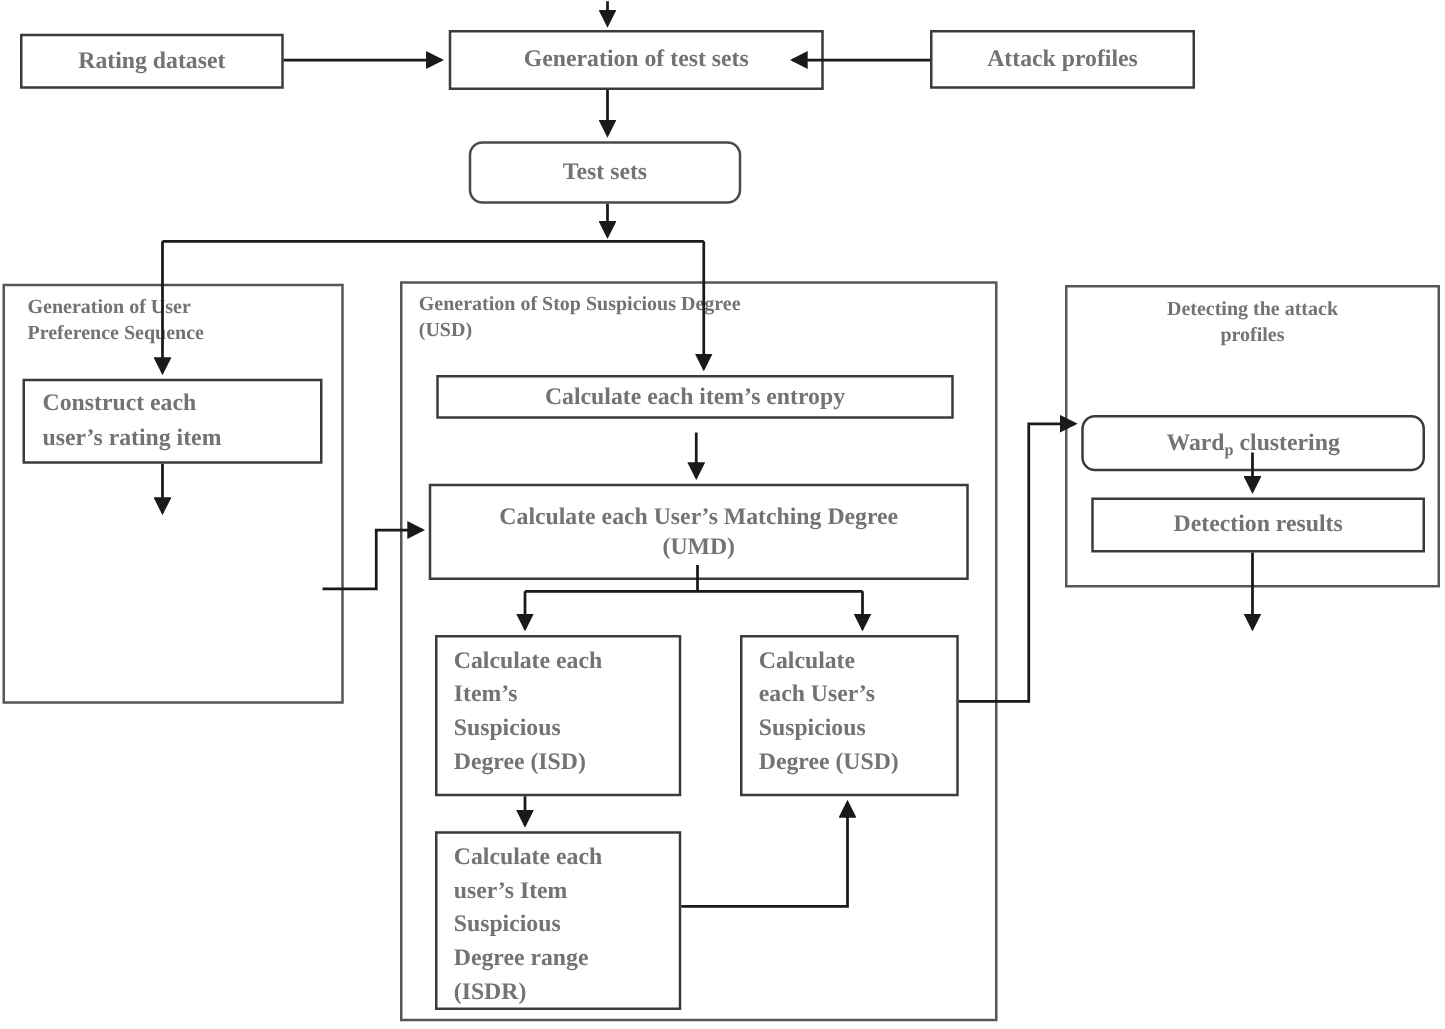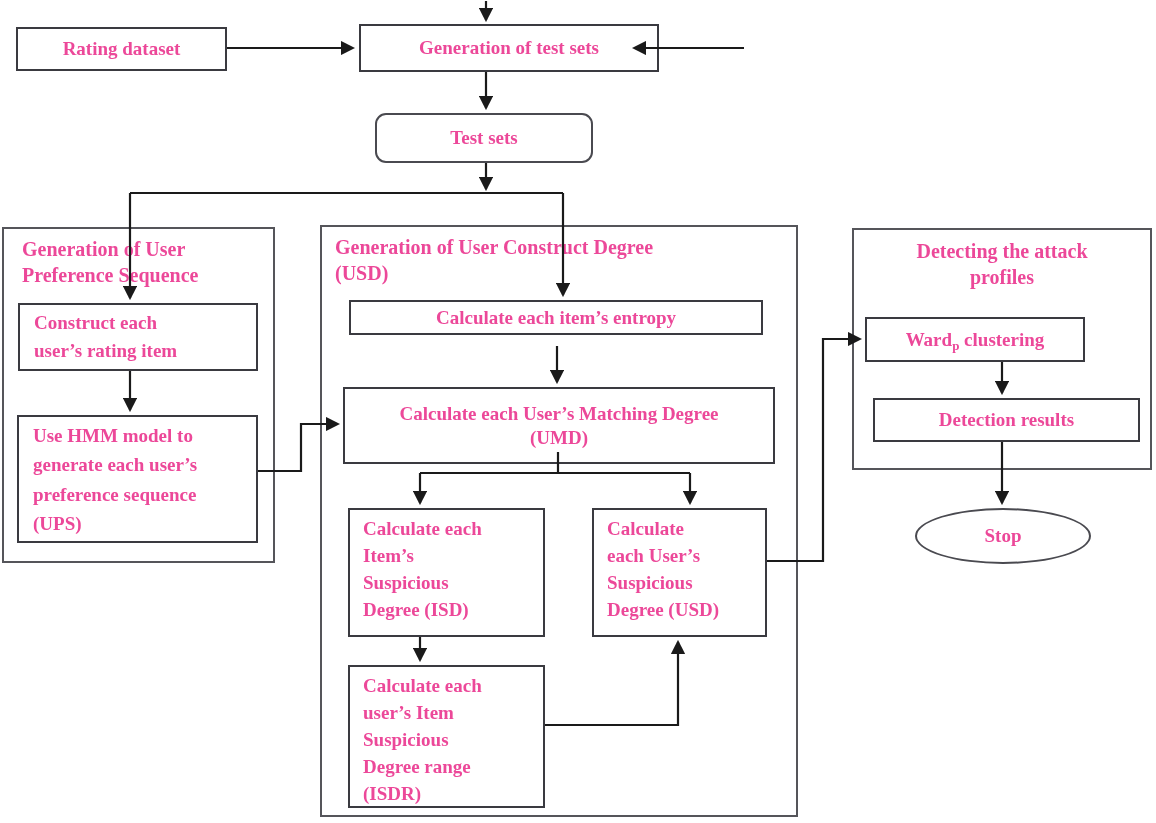--- a/index.html
+++ b/index.html
@@ -3,21 +3,21 @@
 <meta charset="utf-8">
 <style>
   html, body { margin: 0; padding: 0; background: #ffffff; }
   #canvas {
     position: relative;
     width: 1156px;
     height: 823px;
     background: #ffffff;
     font-family: "Liberation Serif", "DejaVu Serif", serif;
     font-weight: 700;
-    color: #ec4899;
+    color: #737373;
     overflow: hidden;
   }
   .box {
     position: absolute;
     box-sizing: border-box;
     background: #ffffff;
     border: 2px solid #3a3a40;
     display: flex;
     align-items: center;
     justify-content: center;
@@ -26,21 +26,21 @@
     line-height: 1.25;
   }
   .container {
     position: absolute;
     box-sizing: border-box;
     background: transparent;
     border: 2px solid #55555a;
   }
   .ctitle {
     position: absolute;
-    font-size: 20px;
+    font-size: 16px;
     line-height: 1.3;
     white-space: pre-line;
   }
   .multiline { white-space: pre-line; }
   .leftalign { justify-content: flex-start; text-align: left; }
   .topalign { align-items: flex-start; }
   .rounded { border-radius: 11px; border-color: #4a4a50; }
   .ellipse { border-radius: 50%; border-color: #4a4a50; }
   #wires {
     position: absolute;
@@ -52,37 +52,34 @@
 </style>
 </head>
 <body>
 
 <div id="canvas">
 
   <div class="box" style="left:16px; top:27px; width:211px; height:44px;">Rating dataset</div>
 
   <div class="box" style="left:359px; top:24px; width:300px; height:48px;">Generation of test sets</div>
 
+  <div class="box" style="left:744px; top:24px; width:212px; height:47px;">Attack profiles</div>
 
   <div class="box rounded" style="left:375px; top:113px; width:218px; height:50px;">Test sets</div>
 
   <div class="container" style="left:2px; top:227px; width:273px; height:336px;"></div>
   <div class="ctitle" style="left:22px; top:236px; width:235px;">Generation of User
 Preference Sequence</div>
 
   <div class="box multiline leftalign" style="left:18px; top:303px; width:240px; height:68px; padding-left:14px; line-height:1.5;">Construct each
 user’s rating item</div>
 
-  <div class="box multiline leftalign topalign" style="left:17px; top:415px; width:241px; height:128px; padding:4px 0 0 14px; line-height:1.55;">Use HMM model to
-generate each user’s
-preference sequence
-(UPS)</div>
 
   <div class="container" style="left:320px; top:225px; width:478px; height:592px;"></div>
-  <div class="ctitle" style="left:335px; top:234px; width:450px;">Generation of User Construct Degree
+  <div class="ctitle" style="left:335px; top:234px; width:450px;">Generation of Stop Suspicious Degree
 (USD)</div>
 
   <div class="box" style="left:349px; top:300px; width:414px; height:35px;">Calculate each item’s entropy</div>
 
   <div class="box multiline" style="left:343px; top:387px; width:432px; height:77px;">Calculate each User’s Matching Degree
 (UMD)</div>
 
   <div class="box multiline leftalign topalign" style="left:348px; top:508px; width:197px; height:129px; padding:6px 0 0 13px; line-height:1.42;">Calculate each
 Item’s
 Suspicious
@@ -96,27 +93,26 @@
   <div class="box multiline leftalign topalign" style="left:348px; top:665px; width:197px; height:143px; padding:6px 0 0 13px; line-height:1.42;">Calculate each
 user’s Item
 Suspicious
 Degree range
 (ISDR)</div>
 
   <div class="container" style="left:852px; top:228px; width:300px; height:242px;"></div>
   <div class="ctitle" style="left:852px; top:238px; width:300px; text-align:center;">Detecting the attack
 profiles</div>
 
-  <div class="box" style="left:865px; top:317px; width:220px; height:45px;">
+  <div class="box" style="left:865px; top:332px; width:275px; height:45px;border-radius:11px;">
     <span><span>Ward</span><sub class="wsub">p</sub><span> clustering</span></span>
   </div>
 
   <div class="box" style="left:873px; top:398px; width:267px; height:44px;">Detection results</div>
 
-  <div class="box ellipse" style="left:915px; top:508px; width:176px; height:56px;">Stop</div>
 
   <svg id="wires" viewBox="0 0 1156 823" xmlns="http://www.w3.org/2000/svg">
     <defs>
       <marker id="arw" viewBox="0 0 10 10" refX="8.5" refY="5" markerWidth="6.5" markerHeight="6.5" orient="auto-start-reverse">
         <path d="M0,0 L10,5 L0,10 z" fill="#1a1a1a"></path>
       </marker>
     </defs>
     <g stroke="#1a1a1a" stroke-width="2.2" fill="none">
       <path d="M486,1 L486,20" marker-end="url(#arw)"></path>
       <path d="M227,48 L353,48" marker-end="url(#arw)"></path>

